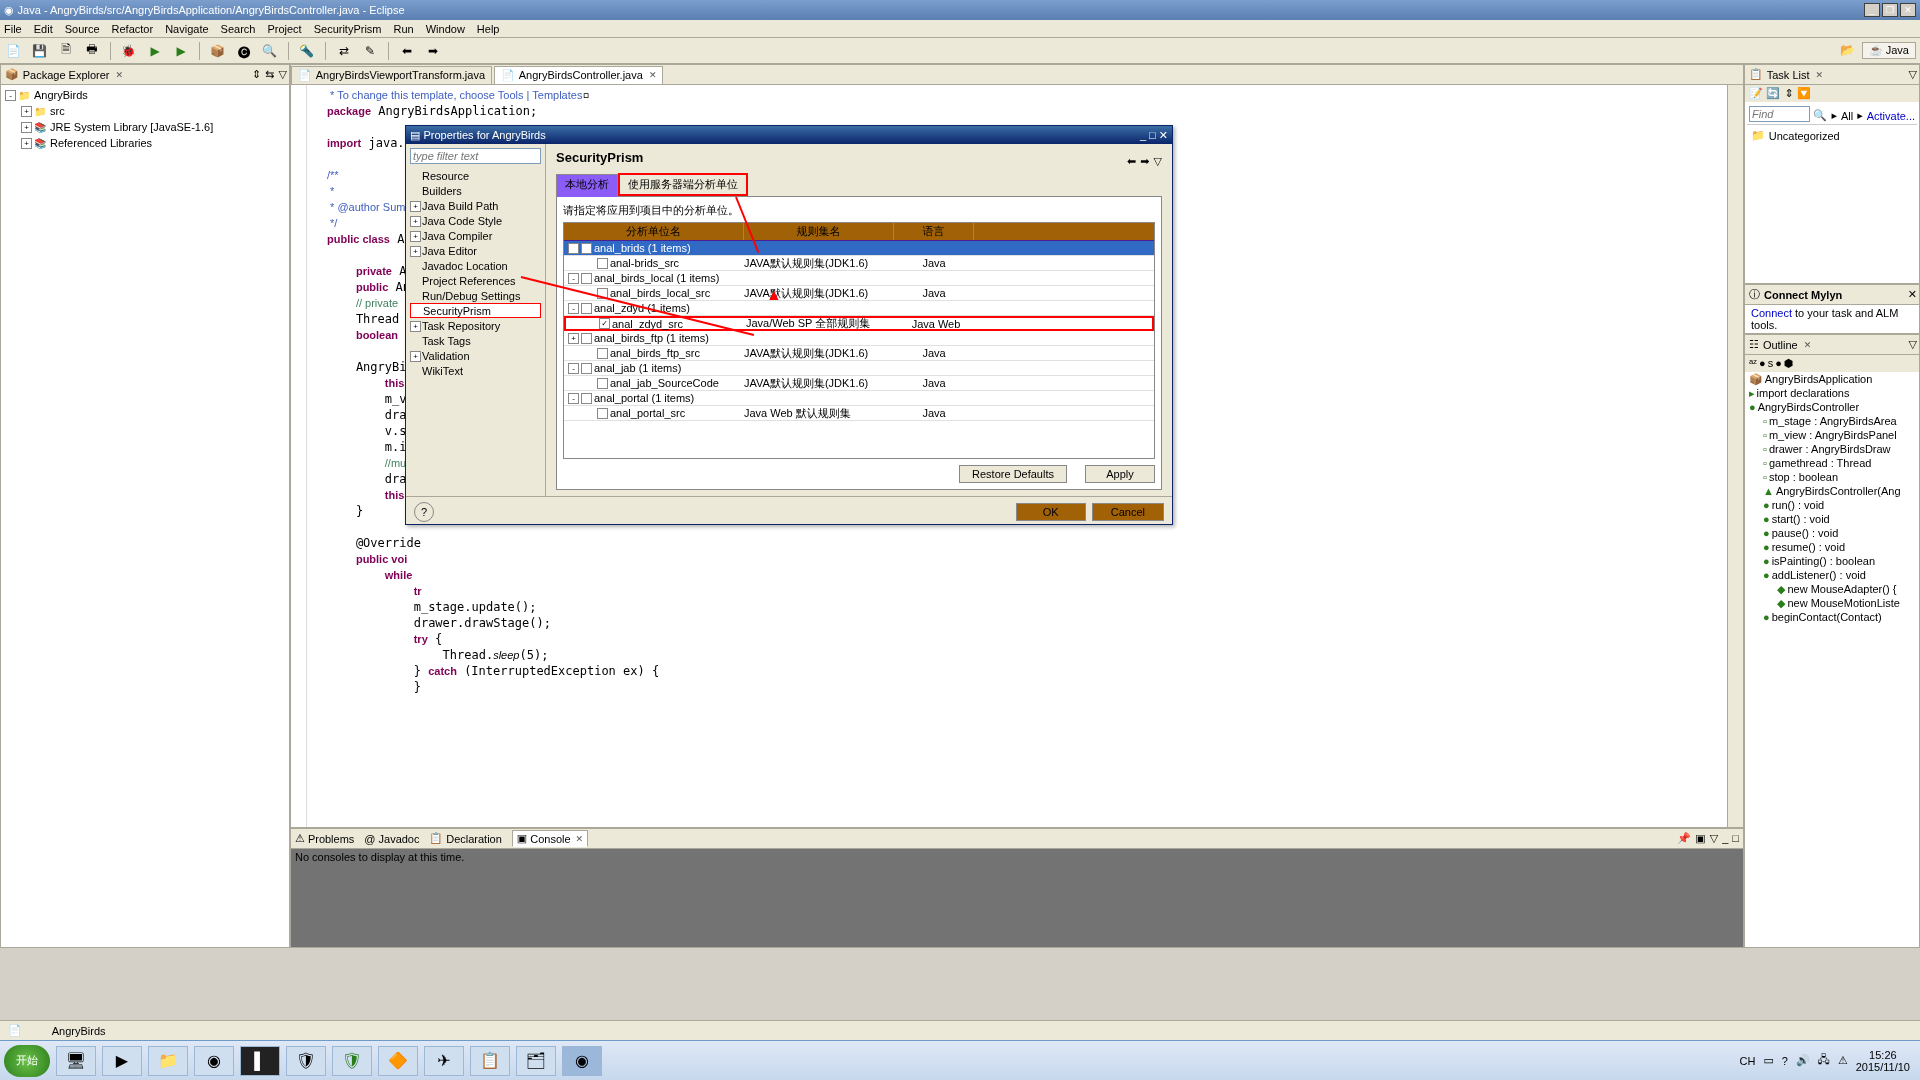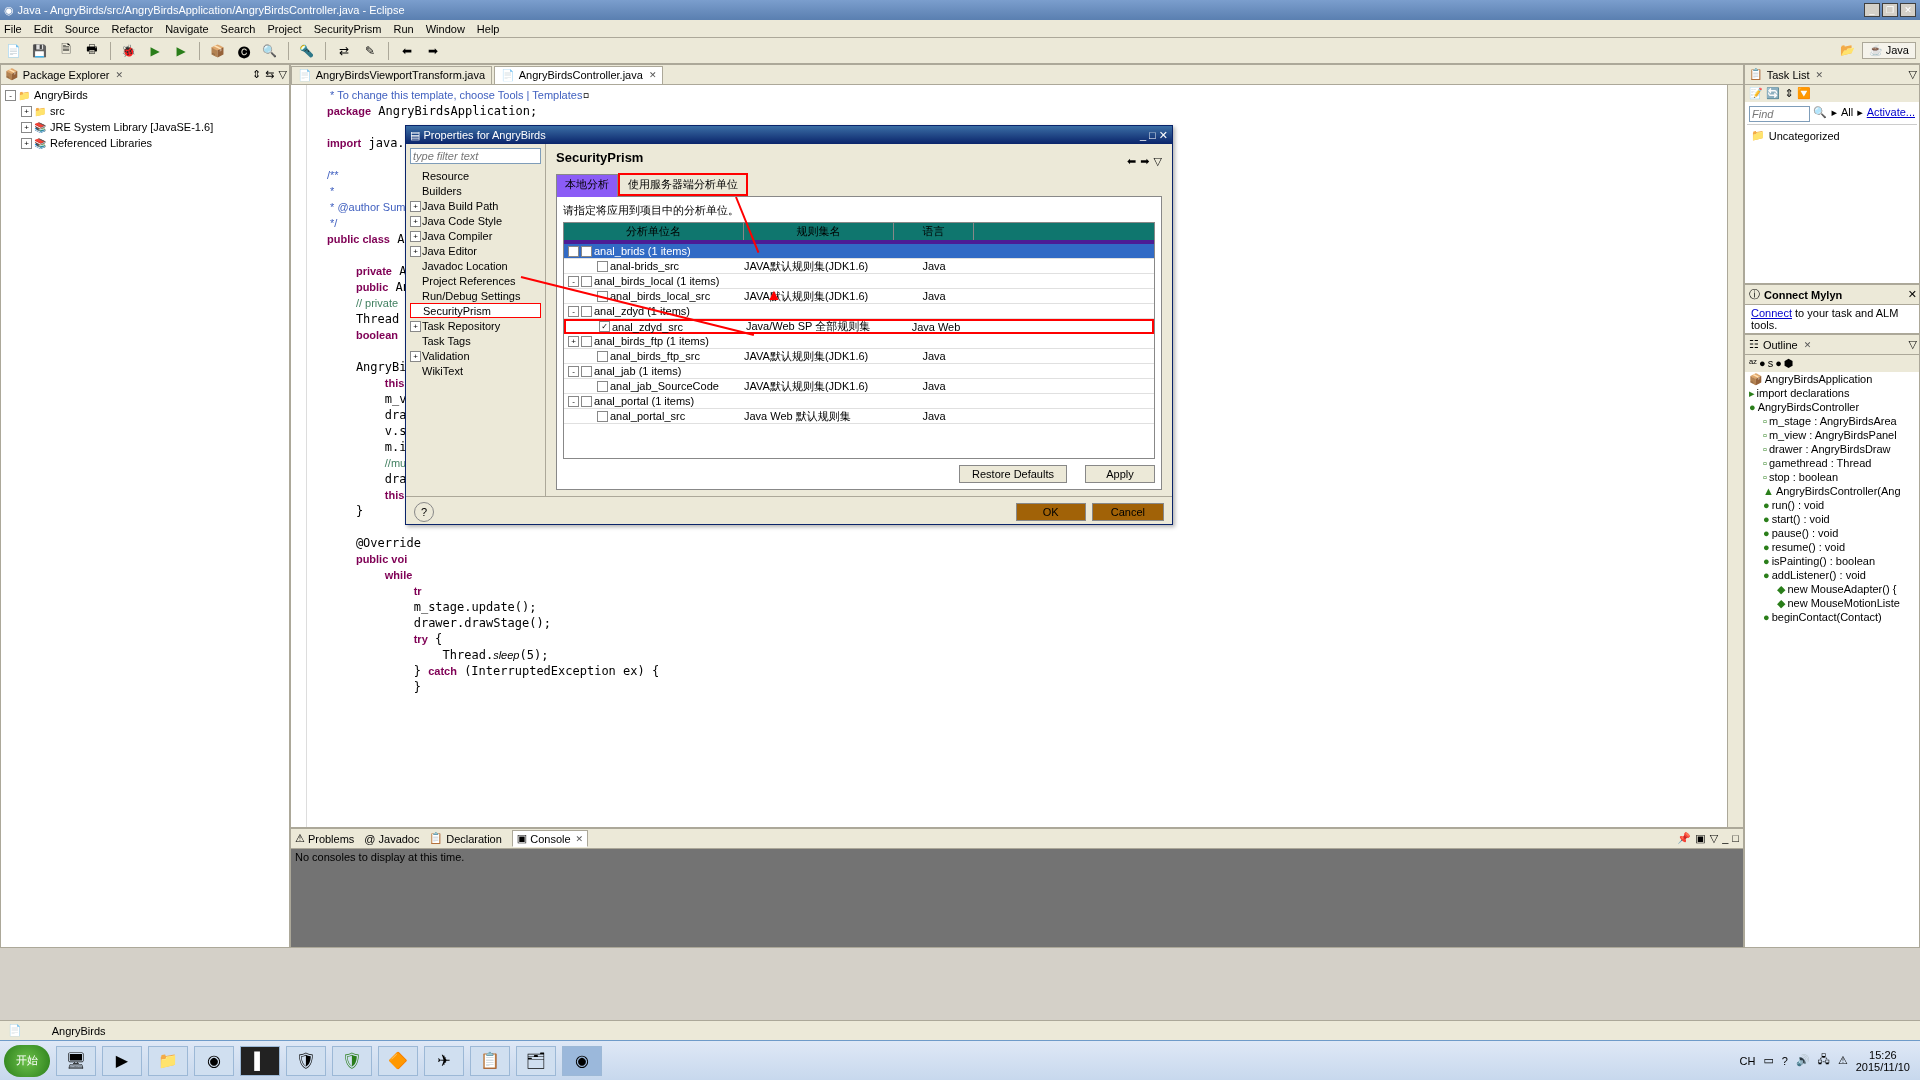--- a/index.html
+++ b/index.html
@@ -53,41 +53,41 @@
 .dleft .trow { display:flex; align-items:center; gap:2px; height:15px; font-size:11px; }
 .dleft .trow.sel { background:#fff; border:1px solid red; }
 .dialog .dright { flex:1; padding:6px 10px; display:flex; flex-direction:column; }
 .dright h3 { font-size:13px; font-weight:bold; margin-bottom:8px; }
 .dtabs { display:flex; }
 .dtab { border:1px solid #888; border-bottom:none; padding:2px 8px; background:#ece9d8; font-size:11px; }
 .dtab.active { background:#8b5cf6; position:relative; top:1px; }
 .dtab.hl { border:2px solid red; }
 .dpanel { border:1px solid #888; background:#fff; padding:6px; flex:1; display:flex; flex-direction:column; }
 .dtable { border:1px solid #888; flex:1; font-size:11px; overflow:hidden; }
-.dth { display:flex; background:#0f766e; border-bottom:4px solid #4c1d95; }
+.dth { display:flex; background:#a16207; border-bottom:1px solid #4c1d95; }
 .dth div { border-right:1px solid #888; padding:1px 4px; text-align:center; }
 .drow { display:flex; border-bottom:1px solid #e0e0e0; height:15px; align-items:center; }
 .drow.sel { background:#316ac5; color:#fff; }
 .drow.hl { border:2px solid red; }
 .dc1 { width:180px; padding-left:2px; display:flex; align-items:center; gap:2px; }
 .dc2 { width:150px; }
 .dc3 { width:80px; text-align:center; }
 .cbx { width:11px; height:11px; border:1px solid #888; background:#fff; display:inline-flex; align-items:center; justify-content:center; font-size:8px; }
 .dbtns { display:flex; justify-content:flex-end; gap:18px; margin-top:6px; }
 .dbtns button { padding:2px 12px; border:1px solid #888; background:#ece9d8; min-width:70px; }
 .dialog .dfoot { height:30px; border-top:1px solid #aca899; display:flex; align-items:center; justify-content:space-between; padding:0 8px; }
 .dialog .dfoot button { padding:2px 18px; border:1px solid #888; background:#a16207; min-width:70px; }
 .helpico { width:20px; height:20px; border:1px solid #888; border-radius:10px; display:flex; align-items:center; justify-content:center; }
 .redline { position:absolute; background:red; height:2px; transform-origin:left center; pointer-events:none; z-index:5; }
 .outline-col { font-family:Consolas,monospace; font-size:11px; }
 .ocellrow { display:flex; align-items:center; gap:2px; height:14px; white-space:nowrap; padding-left:4px; }
 .tasklist-body { background:#fff; flex:1; padding:2px; position:relative; }
-.findrow { display:flex; align-items:flex-start; gap:4px; padding:2px; border-bottom:1px solid #ccc; }
+.findrow { display:flex; align-items:flex-end; gap:4px; padding:2px; border-bottom:1px solid #ccc; }
 .findrow input { flex:1; border:1px solid #7f9db9; padding:1px 2px; font-style:italic; color:#777; width:50px;}
-.link { color:#0000cc; text-decoration:underline; }
+.link { color:#0000cc; }
 .scrollbar-v { width:16px; background:#ece9d8; border-left:1px solid #aca899; }
 .editor-wrap { display:flex; flex:1; }
 .gutter { width:16px; background:#fff; border-right:1px solid #ddd; }
 </style>
 </head>
 <body>
 
 <div class="titlebar">
   <div class="t-left">
     <span>◉</span>

